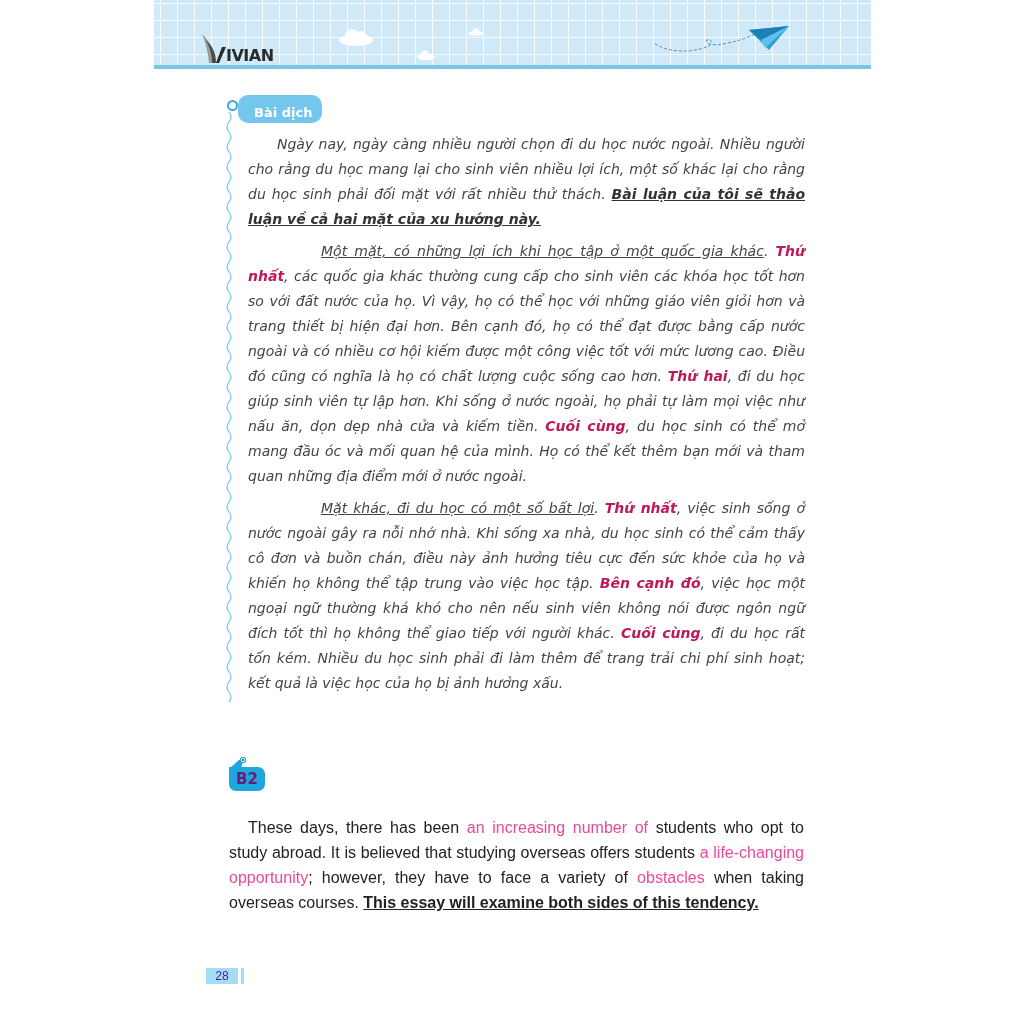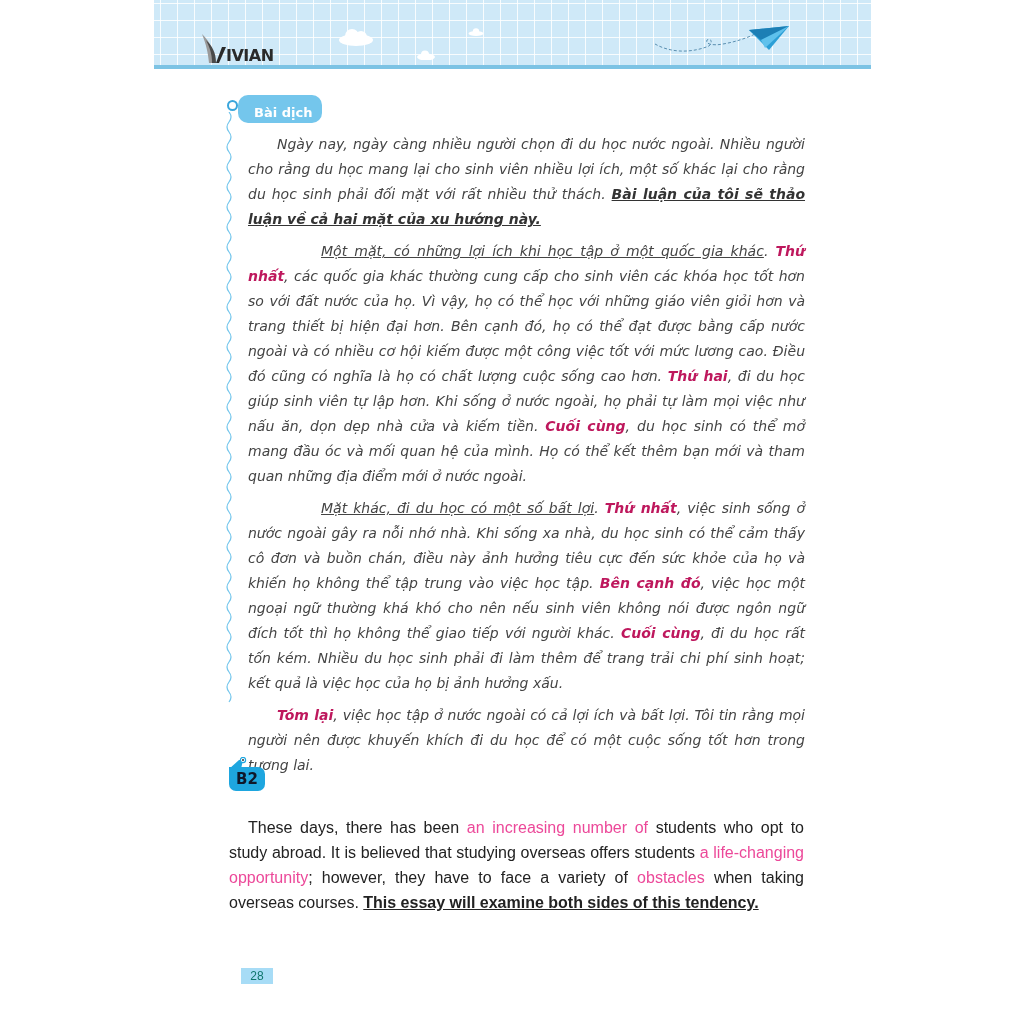--- a/index.html
+++ b/index.html
@@ -24,27 +24,27 @@
     background:#74c6ec; border-radius:10px; color:#fff; font-weight:bold; font-size:13px;
     font-family:"DejaVu Sans", sans-serif; line-height:20px;
   }
   .tag-dot { position:absolute; left:73px; top:100px; width:7px; height:7px; border:2px solid #3aa6dc; border-radius:50%; background:#fff; }
   .wavy { position:absolute; left:70px; top:112px; }
   .vi { position:absolute; left:94px; top:132px; width:557px; font-family:"DejaVu Sans", sans-serif; font-style:italic; font-size:14px; color:#444; line-height:25px; text-align:justify; }
   .vi p { margin:0 0 7px 0; text-indent:29px; }
   .vi u { text-decoration:underline;margin-left:44px; }
   .vi b { font-weight:bold; color:#be185d; }
   .vi .ul-b { font-weight:bold; text-decoration:underline; color:#333; }
-  .b2 { position:absolute; left:75px; top:767px; width:36px; height:24px; background:#1ea6df; border-radius:0 7px 7px 7px; color:#0f172a; font-weight:bold; font-size:15px; text-align:center; line-height:24px; font-family:"DejaVu Sans", sans-serif; }
+  .b2 { position:absolute; left:75px; top:767px; width:36px; height:24px; background:#1ea6df; border-radius:0 7px 7px 7px; color:#701a75; font-weight:bold; font-size:15px; text-align:center; line-height:24px; font-family:"DejaVu Sans", sans-serif; }
   .b2-stem { position:absolute; left:75px; top:757px; }
   .en { position:absolute; left:75px; top:815px; width:575px; font-family:"Liberation Sans", sans-serif; font-size:16px; color:#222; line-height:25px; text-align:justify; }
   .en p { margin:0; text-indent:19px; }
   .en .hl { color:#ec4899; }
   .en .ul-b { font-weight:bold; text-decoration:underline; }
-  .pagenum { position:absolute; left:52px; top:968px; width:32px; height:16px; background:#a7dcf6; color:#0f766e; font-size:12px; text-align:center; line-height:16px;margin-left:35px; }
+  .pagenum { position:absolute; left:52px; top:968px; width:32px; height:16px; background:#a7dcf6; color:#4c1d95; font-size:12px; text-align:center; line-height:16px; }
   .pagenum-bar { position:absolute; left:87px; top:968px; width:3px; height:16px; background:#a7dcf6; }
 </style>
 </head>
 <body>
 
 <div class="page">
 
   <div class="banner">
     <div class="logo">
       <svg width="26" height="34" viewBox="0 0 26 34">
@@ -81,21 +81,20 @@
   <div class="tag-dot"></div>
   <div class="tag-bd">Bài dịch</div>
   <svg class="wavy" width="10" height="592" viewBox="0 0 10 592">
     <path id="wave" d="M5 0 q 4 5 0 10 q -4 5 0 10 q 4 5 0 10 q -4 5 0 10 q 4 5 0 10 q -4 5 0 10 q 4 5 0 10 q -4 5 0 10 q 4 5 0 10 q -4 5 0 10 q 4 5 0 10 q -4 5 0 10 q 4 5 0 10 q -4 5 0 10 q 4 5 0 10 q -4 5 0 10 q 4 5 0 10 q -4 5 0 10 q 4 5 0 10 q -4 5 0 10 q 4 5 0 10 q -4 5 0 10 q 4 5 0 10 q -4 5 0 10 q 4 5 0 10 q -4 5 0 10 q 4 5 0 10 q -4 5 0 10 q 4 5 0 10 q -4 5 0 10 q 4 5 0 10 q -4 5 0 10 q 4 5 0 10 q -4 5 0 10 q 4 5 0 10 q -4 5 0 10 q 4 5 0 10 q -4 5 0 10 q 4 5 0 10 q -4 5 0 10 q 4 5 0 10 q -4 5 0 10 q 4 5 0 10 q -4 5 0 10 q 4 5 0 10 q -4 5 0 10 q 4 5 0 10 q -4 5 0 10 q 4 5 0 10 q -4 5 0 10 q 4 5 0 10 q -4 5 0 10 q 4 5 0 10 q -4 5 0 10 q 4 5 0 10 q -4 5 0 10 q 4 5 0 10 q -4 5 0 10 q 4 5 0 10" fill="none" stroke="#74c6ec" stroke-width="1.2"></path>
   </svg>
 
   <div class="vi">
     <p><span>Ngày nay, ngày càng nhiều người chọn đi du học nước ngoài. Nhiều người cho rằng du học mang lại cho sinh viên nhiều lợi ích, một số khác lại cho rằng du học sinh phải đối mặt với rất nhiều thử thách. </span><span class="ul-b">Bài luận của tôi sẽ thảo luận về cả hai mặt của xu hướng này.</span></p>
     <p><u>Một mặt, có những lợi ích khi học tập ở một quốc gia khác</u><span>. </span><b>Thứ nhất</b><span>, các quốc gia khác thường cung cấp cho sinh viên các khóa học tốt hơn so với đất nước của họ. Vì vậy, họ có thể học với những giáo viên giỏi hơn và trang thiết bị hiện đại hơn. Bên cạnh đó, họ có thể đạt được bằng cấp nước ngoài và có nhiều cơ hội kiếm được một công việc tốt với mức lương cao. Điều đó cũng có nghĩa là họ có chất lượng cuộc sống cao hơn. </span><b>Thứ hai</b><span>, đi du học giúp sinh viên tự lập hơn. Khi sống ở nước ngoài, họ phải tự làm mọi việc như nấu ăn, dọn dẹp nhà cửa và kiếm tiền. </span><b>Cuối cùng</b><span>, du học sinh có thể mở mang đầu óc và mối quan hệ của mình. Họ có thể kết thêm bạn mới và tham quan những địa điểm mới ở nước ngoài.</span></p>
     <p><u>Mặt khác, đi du học có một số bất lợi</u><span>. </span><b>Thứ nhất</b><span>, việc sinh sống ở nước ngoài gây ra nỗi nhớ nhà. Khi sống xa nhà, du học sinh có thể cảm thấy cô đơn và buồn chán, điều này ảnh hưởng tiêu cực đến sức khỏe của họ và khiến họ không thể tập trung vào việc học tập. </span><b>Bên cạnh đó</b><span>, việc học một ngoại ngữ thường khá khó cho nên nếu sinh viên không nói được ngôn ngữ đích tốt thì họ không thể giao tiếp với người khác. </span><b>Cuối cùng</b><span>, đi du học rất tốn kém. Nhiều du học sinh phải đi làm thêm để trang trải chi phí sinh hoạt; kết quả là việc học của họ bị ảnh hưởng xấu.</span></p>
-    <p><b>Tóm lại</b><span>, việc học tập ở nước ngoài có cả lợi ích và bất lợi. Tôi tin rằng mọi người nên được khuyến khích đi du học để có một cuộc sống tốt hơn trong tương lai.</span></p>
   </div>
 
   <svg class="b2-stem" width="20" height="12" viewBox="0 0 20 12">
     <polygon points="0,12 12,12 14,3 10,3" fill="#1ea6df"></polygon>
     <circle cx="14" cy="3" r="2.6" fill="#fff" stroke="#1ea6df" stroke-width="1.2"></circle>
     <circle cx="14" cy="3" r="1" fill="#333"></circle>
   </svg>
   <div class="b2">B2</div>
 
   <div class="en">

